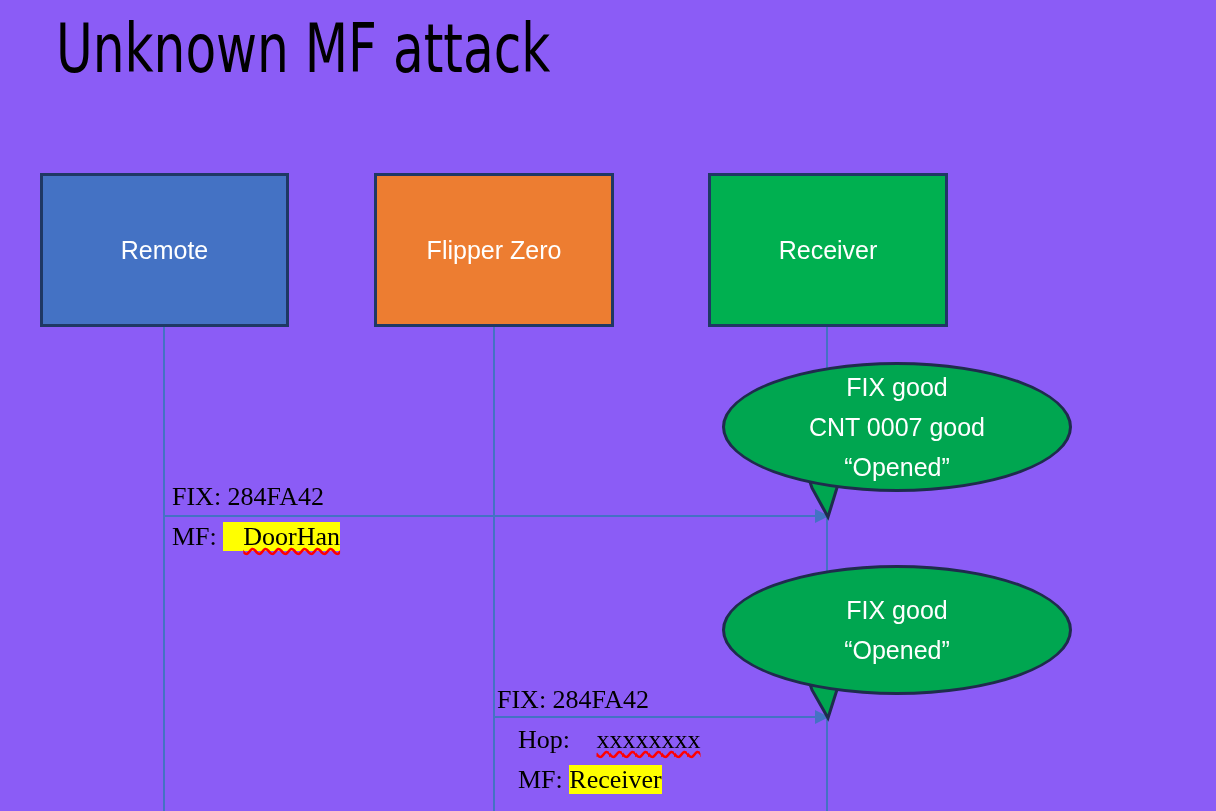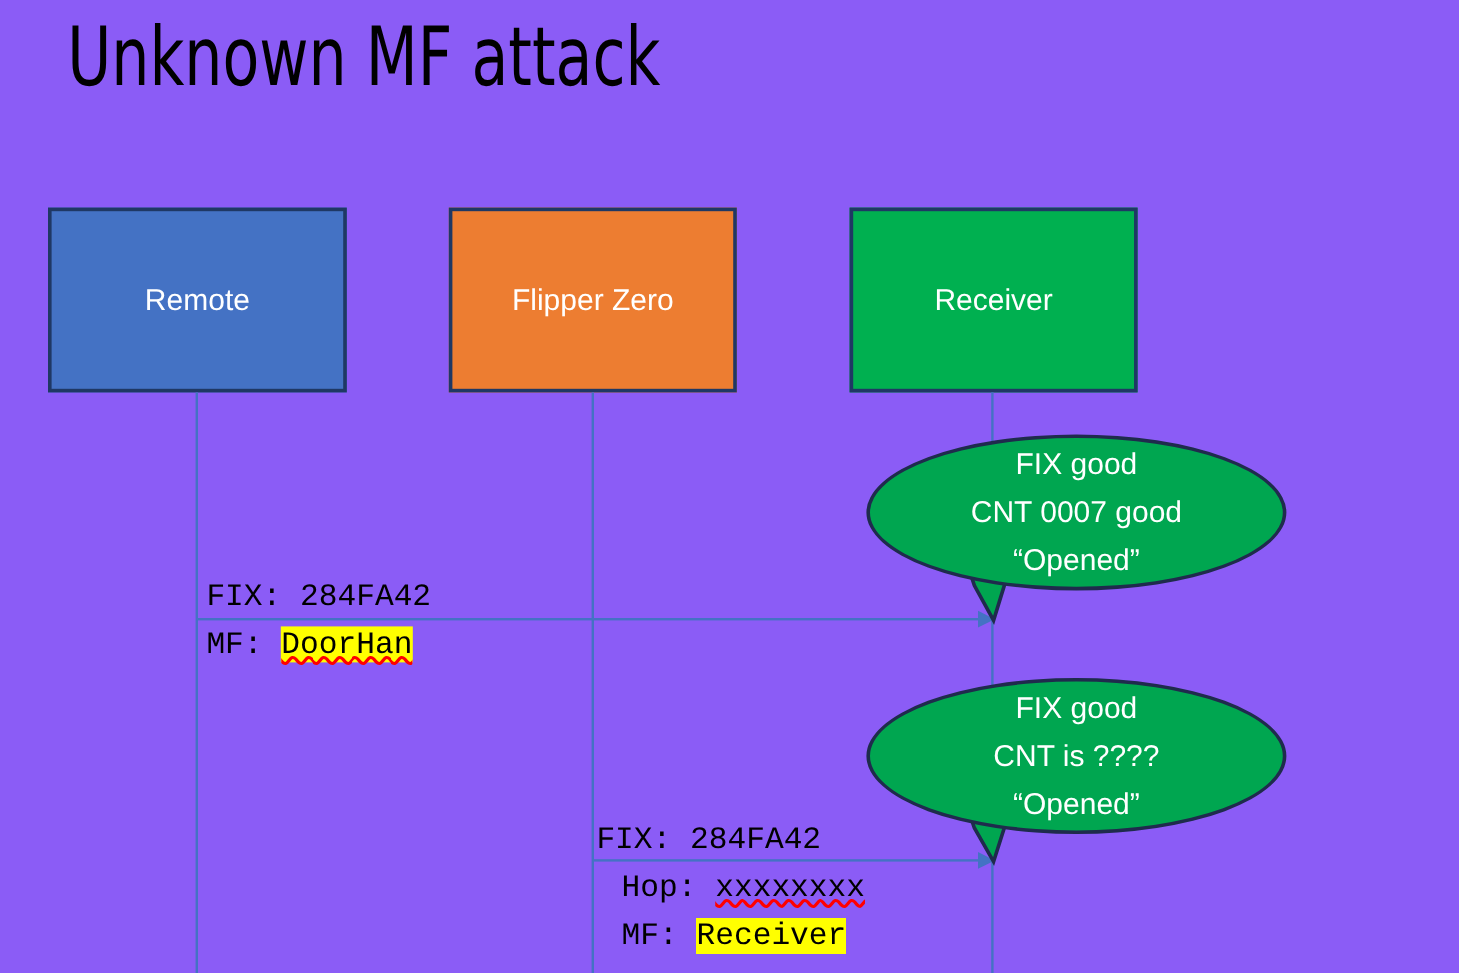--- a/index.html
+++ b/index.html
@@ -81,39 +81,40 @@
     border-left: 14px solid #4472C4;
     border-top: 7px solid transparent;
     border-bottom: 7px solid transparent;
   }
   .msg1-arrow { left: 164px; top: 515px; width: 663px; }
   .msg2-arrow { left: 494px; top: 716px; width: 333px; }
 
   
   .msg-label {
     position: absolute;
-    font-family: Liberation Mono, monospace;
+    font-family: Liberation Serif, serif;
     font-size: 26px;
     line-height: 40px;
     color: #000000;
     white-space: nowrap;
   }
   .msg1-top   { left: 172px; top: 477px; }
   .msg1-bot   { left: 172px; top: 517px; }
   .msg2-top   { left: 497px; top: 680px; }
   .msg2-bot   { left: 497px; top: 720px; margin-left: 21px; }
 
   .hl {
     background: #FFFF00;
     color: #000000;
   }
   .squiggle {
     text-decoration: underline wavy #FF0000;
     text-decoration-skip-ink: none;
     text-underline-offset: 2px;
+    padding-left: 20px;
   }
 
   
   .bubble {
     position: absolute;
     box-sizing: border-box;
     background: #00A650;
     border: 3px solid #1F2B4D;
     border-radius: 50% / 50%;
     color: #ffffff;
@@ -178,17 +179,16 @@
   </svg>
 
   <div class="bubble bubble-1">
     <span class="bubble-line">FIX good</span>
     <span class="bubble-line">CNT 0007 good</span>
     <span class="bubble-line">“Opened”</span>
   </div>
 
   <div class="bubble bubble-2">
     <span class="bubble-line">FIX good</span>
-    <span class="bubble-line">CNT is ????</span>
     <span class="bubble-line">“Opened”</span>
   </div>
 
 </div>
 
 </body></html>

